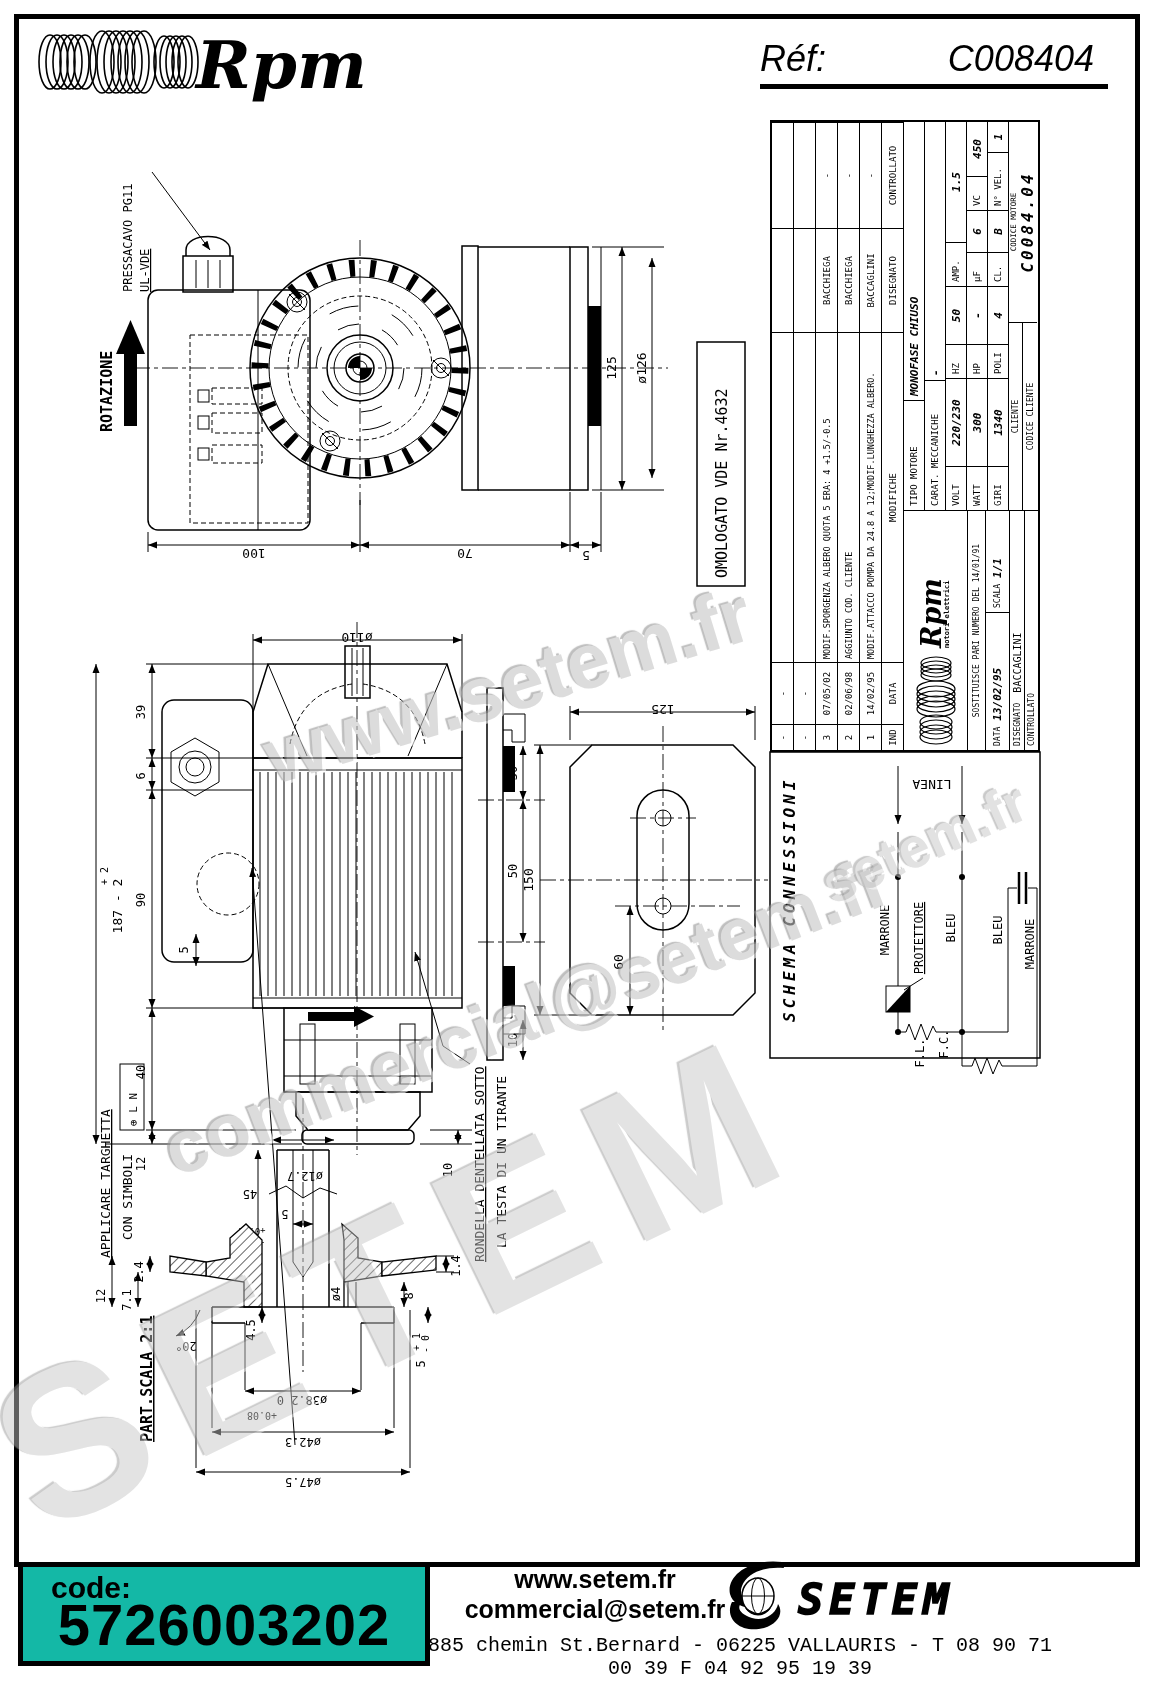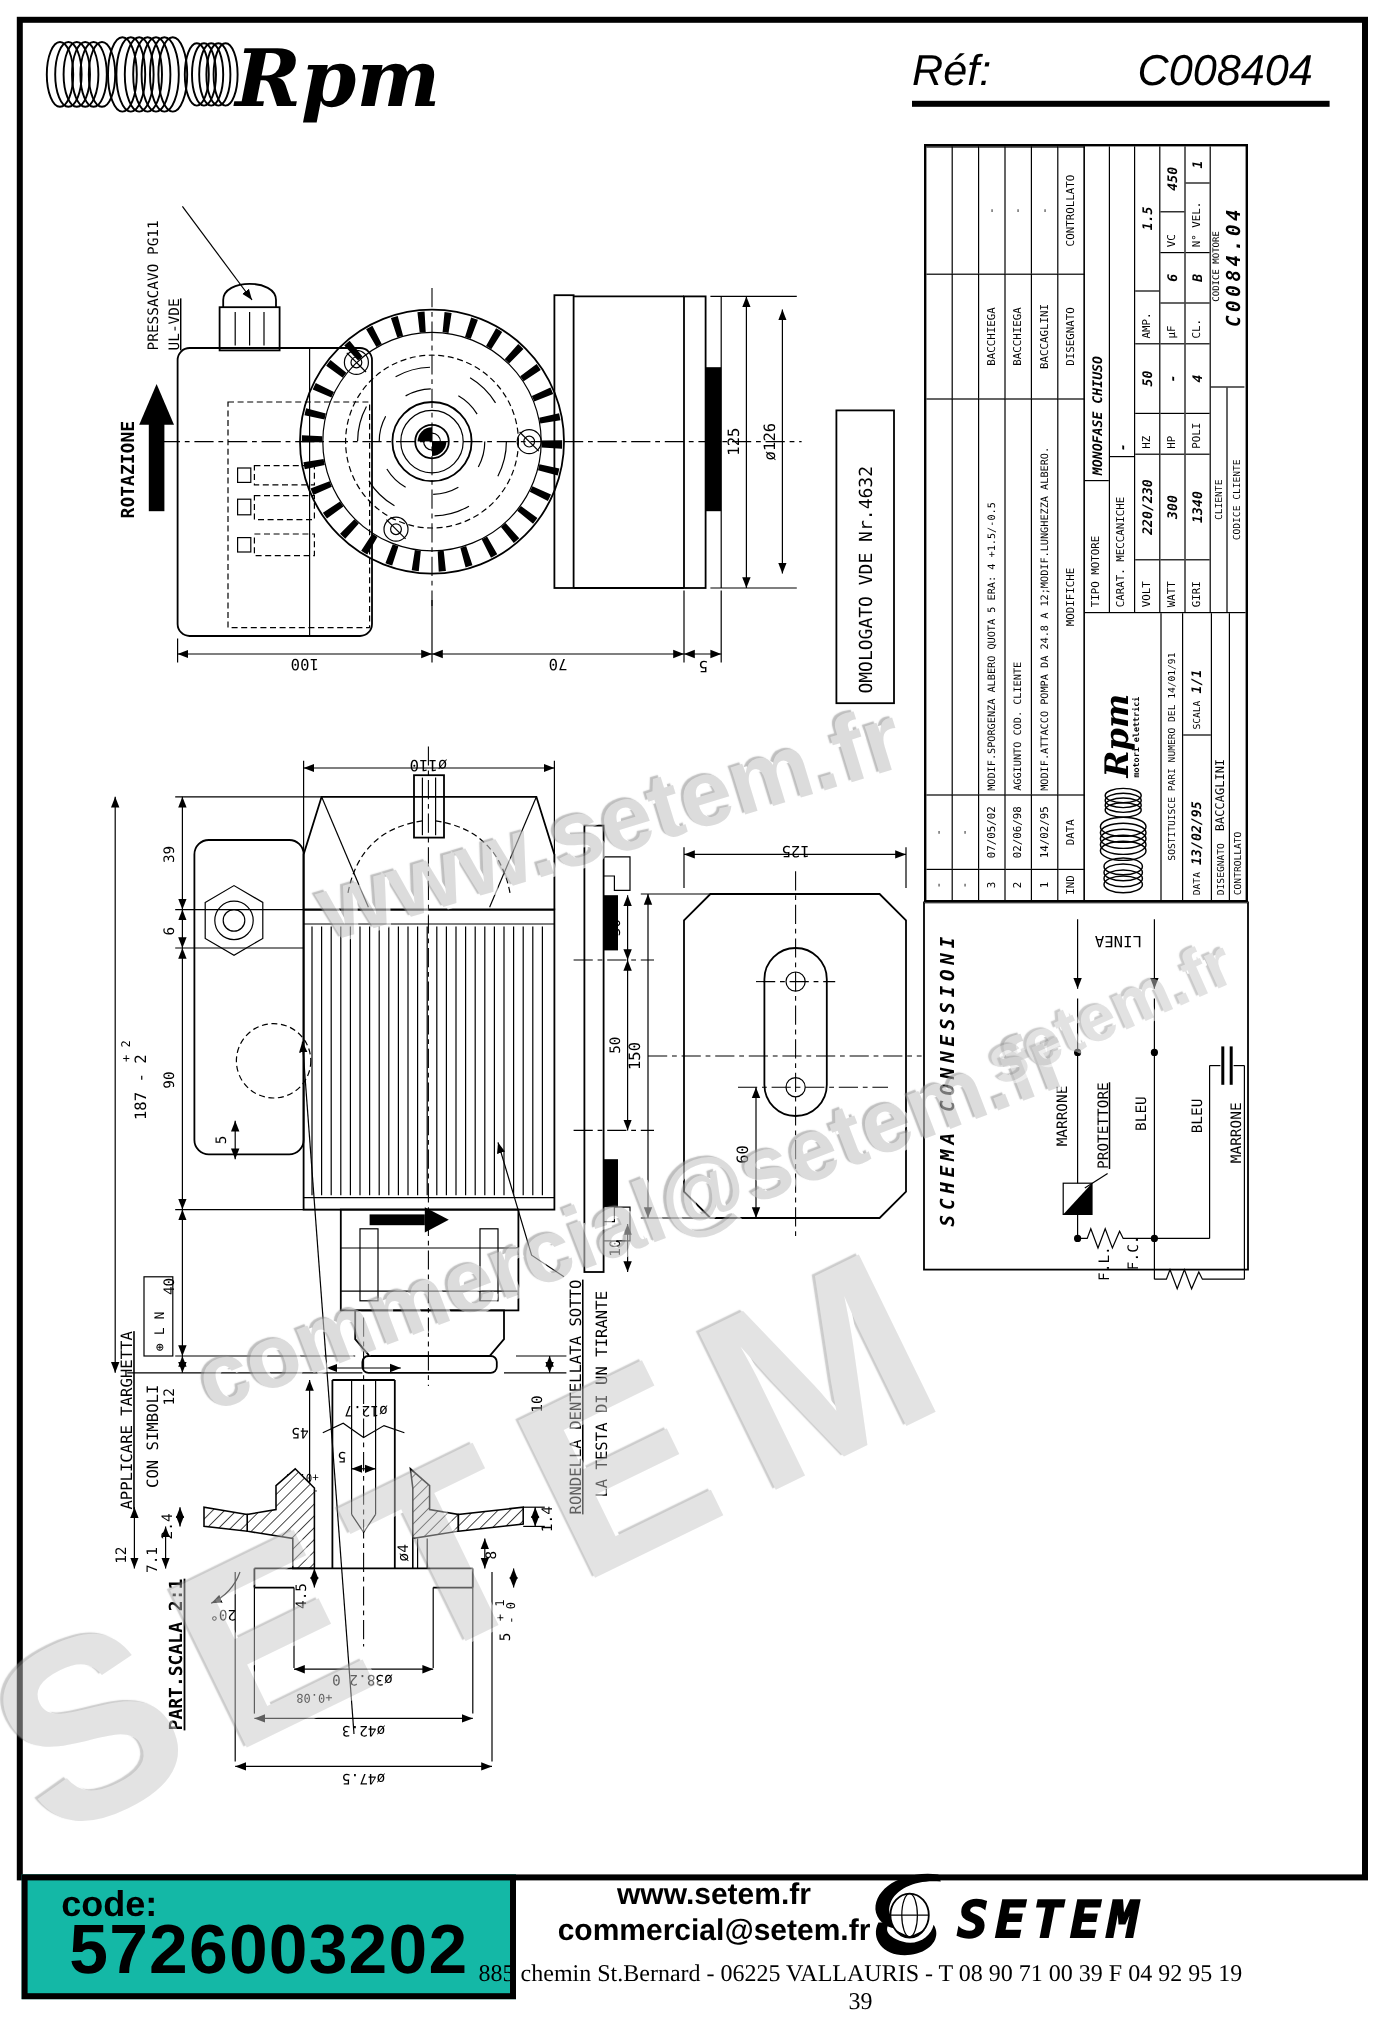--- a/index.html
+++ b/index.html
@@ -42,21 +42,21 @@
   .wm{position:absolute;font-family:"Liberation Sans",sans-serif;font-weight:800;color:#c6c6c6;opacity:.6;text-shadow:3px 3px 0 #fff,-2px -2px 1px #949494;pointer-events:none;white-space:nowrap;z-index:30;transform-origin:left bottom;}
   #wm1{left:280px;top:712px;font-size:78px;transform:rotate(-17deg);}
   #wm2{left:64px;top:1336px;font-size:212px;letter-spacing:26px;transform:rotate(-26deg);opacity:.48;}
   #wm3{left:182px;top:1108px;font-size:74px;transform:rotate(-21deg);}
   #wm4{left:838px;top:852px;font-size:56px;transform:rotate(-24deg);opacity:.5;}
   
   .codebox{position:absolute;left:18px;top:1562px;width:402px;height:94px;border:5px solid #000;background:#14b8a6;z-index:10;font-family:"Liberation Sans",sans-serif;}
   .codebox .cl1{font-size:30px;font-weight:bold;margin:4px 0 0 28px;}
   .codebox .cl2{font-size:58px;font-weight:bold;text-align:center;margin-top:-14px;letter-spacing:1px;}
   .fcenter{position:absolute;left:430px;top:1564px;width:330px;text-align:center;font-family:"Liberation Sans",sans-serif;font-weight:bold;font-size:25px;line-height:30px;z-index:10;}
-  .faddr{position:absolute;left:397px;top:1634px;width:640px;text-align:center;font-family:Liberation Serif, serif;font-size:20px;z-index:10;}
+  .faddr{position:absolute;left:420px;top:1634px;width:640px;text-align:center;font-family:Liberation Mono, monospace;font-size:20px;z-index:10;}
   svg text{font-family:"DejaVu Sans Mono",monospace;fill:#000;text-anchor:middle;}
   svg text.ts{text-anchor:start;}
   .t9{font-size:9px}.t10{font-size:10px}.t11{font-size:11px}.t12{font-size:12px}.t13{font-size:13px}.t15{font-size:15px}.t16{font-size:16px}
   .b{font-weight:bold}.it{font-style:italic}.u{text-decoration:underline}
 </style>
 </head>
 <body>
 
 <div class="frame"></div>
 

